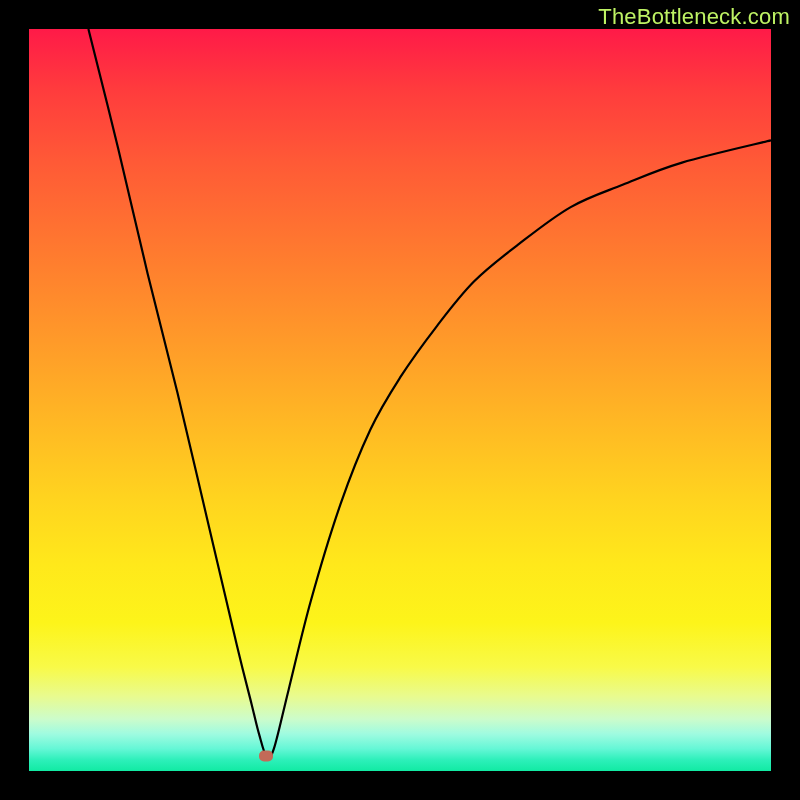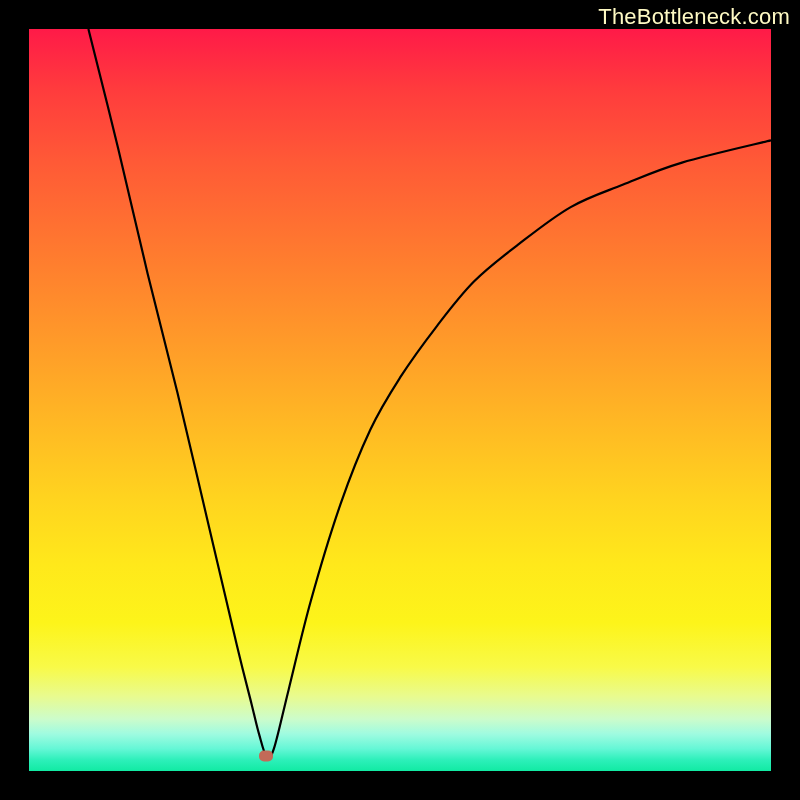--- a/index.html
+++ b/index.html
@@ -34,21 +34,21 @@
       #9ffbe0 95%,
       #65f7d6 97%,
       #2df0ba 98.5%,
       #11eaa3 100%
     );
   }
   .watermark {
     position: absolute;
     top: 4px;
     right: 10px;
-    color: #fef9c3;
+    color: #bef264;
     font-size: 22px;
     letter-spacing: 0.2px;
     font-weight: 500;
     user-select: none;
   }
   svg.curve {
     position: absolute;
     left: 0;
     top: 0;
     width: 742px;

